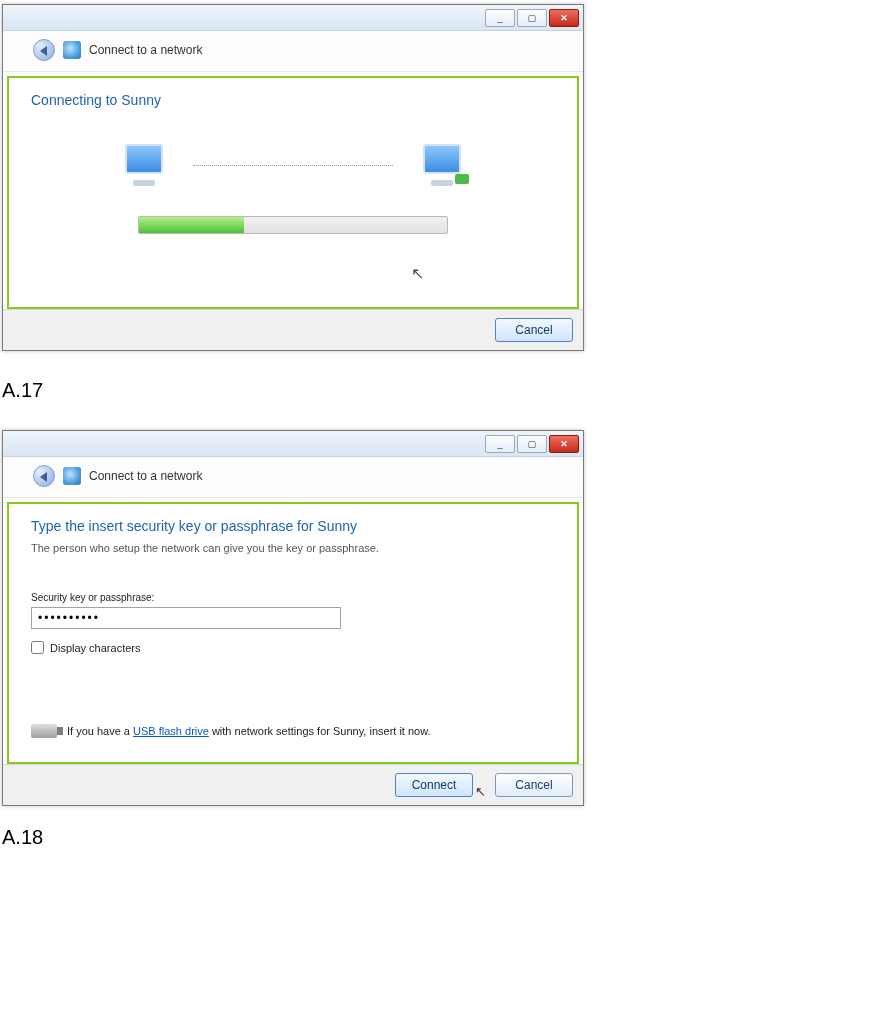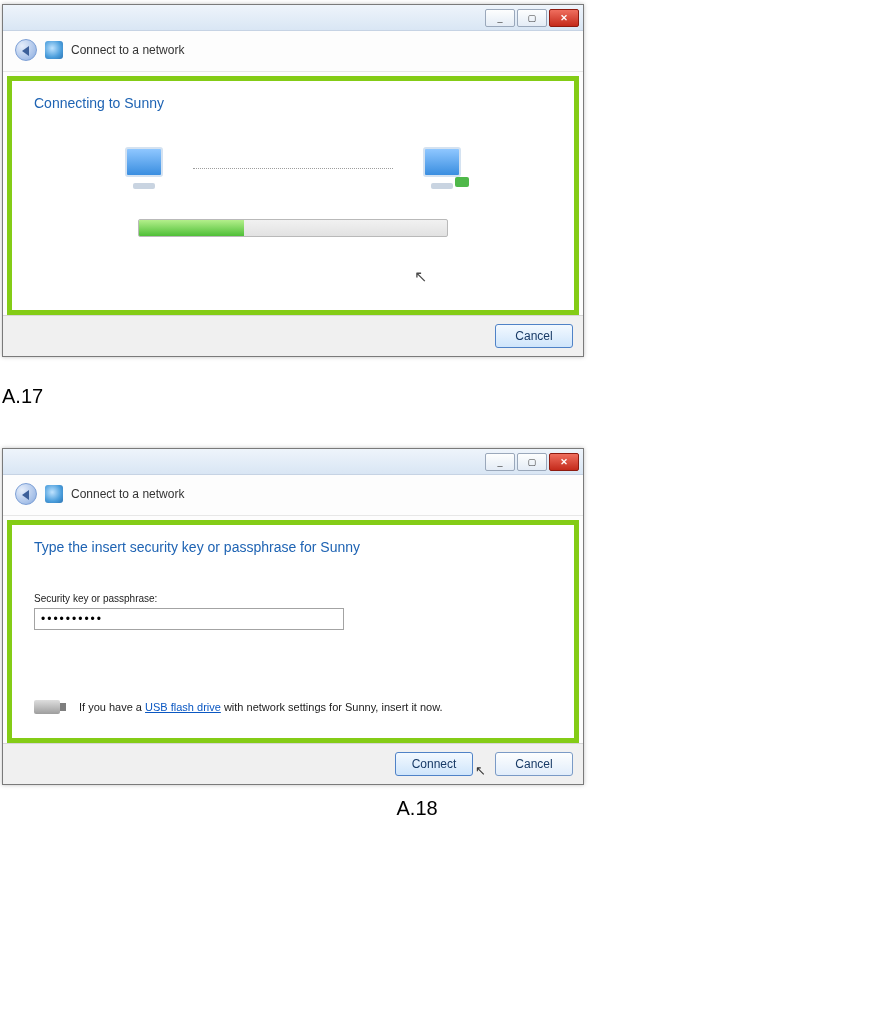--- a/index.html
+++ b/index.html
@@ -44,21 +44,21 @@
   .winbtn.close {
     background: linear-gradient(#ef6e5e, #c42a1b);
     color: #fff;
     border-color: #8e1b10;
     font-weight: bold;
   }
   .dialog .subheader {
     display: flex;
     align-items: center;
     gap: 8px;
-    padding: 8px 12px 10px 12px;
+    padding: 8px 12px 10px 30px;
     border-bottom: 1px solid #e7e7e7;
     background: #fdfdfd;
     font-size: 12px;
     color: #333;
   }
   .nav-back {
     width: 22px; height: 22px;
     border-radius: 50%;
     background: radial-gradient(circle at 30% 30%, #e6eefb, #a6c0e8 70%, #7da0d6);
     border: 1px solid #7da0d6;
@@ -79,21 +79,21 @@
   }
   .net-icon::before {
     content: "";
     position: absolute;
     inset: 0;
     background: radial-gradient(circle at 40% 40%, #bfe3ff, #4b9edc 60%, #2c74b3);
     border-radius: 3px;
   }
   .dialog .content {
     background: #ffffff;
-    border: 5px solid #84cc16;
+    border: 2px solid #84cc16;
     margin: 4px 4px 0 4px;
     padding: 14px 22px 24px 22px;
     min-height: 100px;
   }
   .blue-heading {
     color: #1e63b3;
     font-size: 14px;
   }
   
   .d1 .icon-pair {
@@ -210,21 +210,21 @@
     margin-top: 12px;
     font-size: 11px;
     color: #222;
   }
   .d2 .check-row input {
     width: 13px; height: 13px;
   }
   .d2 .usb-hint {
     display: flex;
     align-items: center;
-    gap: 19px;
+    gap: 10px;
     margin-top: 70px;
     font-size: 11px;
     color: #222;
   }
   .usb-icon {
     width: 26px; height: 14px;
     background: linear-gradient(#dedede, #9e9e9e);
     border-radius: 2px;
     position: relative;
   }
@@ -256,22 +256,22 @@
     color: #000;
     font-family: Arial, Helvetica, sans-serif;
   }
   .doc-item .num {
     flex: 0 0 70px;
   }
   .doc-item .txt {
     flex: 1;
     max-width: 710px;
   }
-  .gap-md { margin-top: 26px; margin-bottom: 38px; }
-  .gap-sm { margin-top: 10px; justify-content: center; }
+  .gap-md { margin-top: 26px; margin-bottom: 26px; }
+  .gap-sm { margin-top: 18px; }
 </style>
 </head>
 <body>
 
 <div class="dialog d1">
   <div class="titlebar">
     <div class="winbtn">_</div>
     <div class="winbtn">▢</div>
     <div class="winbtn close">✕</div>
   </div>
@@ -313,24 +313,29 @@
     <div class="winbtn">▢</div>
     <div class="winbtn close">✕</div>
   </div>
   <div class="subheader">
     <div class="nav-back"></div>
     <div class="net-icon"></div>
     <span>Connect to a network</span>
   </div>
   <div class="content">
     <div class="blue-heading">Type the insert security key or passphrase for Sunny</div>
+    <div class="subtext">The person who setup the network can give you the key or passphrase.</div>
 
     <div class="field-label">Security key or passphrase:</div>
     <input type="password" value="••••••••••" style="">
 
+    <label class="check-row">
+      <input type="checkbox" style="">
+      <span>Display characters</span>
+    </label>
 
     <div class="usb-hint">
       <div class="usb-icon"></div>
       <div>
         <span>If you have a </span><span class="link-blue">USB flash drive</span><span> with network settings for Sunny, insert it now.</span>
       </div>
     </div>
   </div>
   <div class="footer">
     <div class="vbtn primary">Connect</div>

